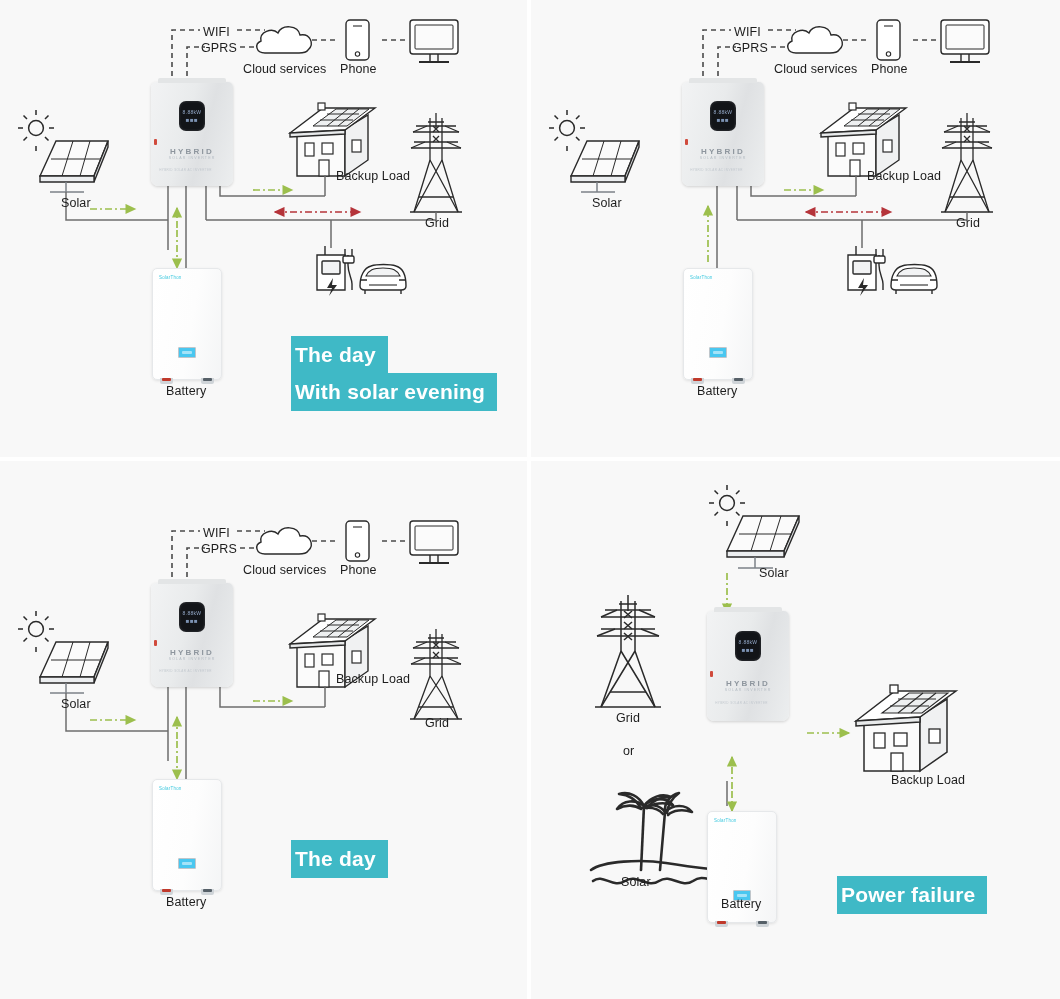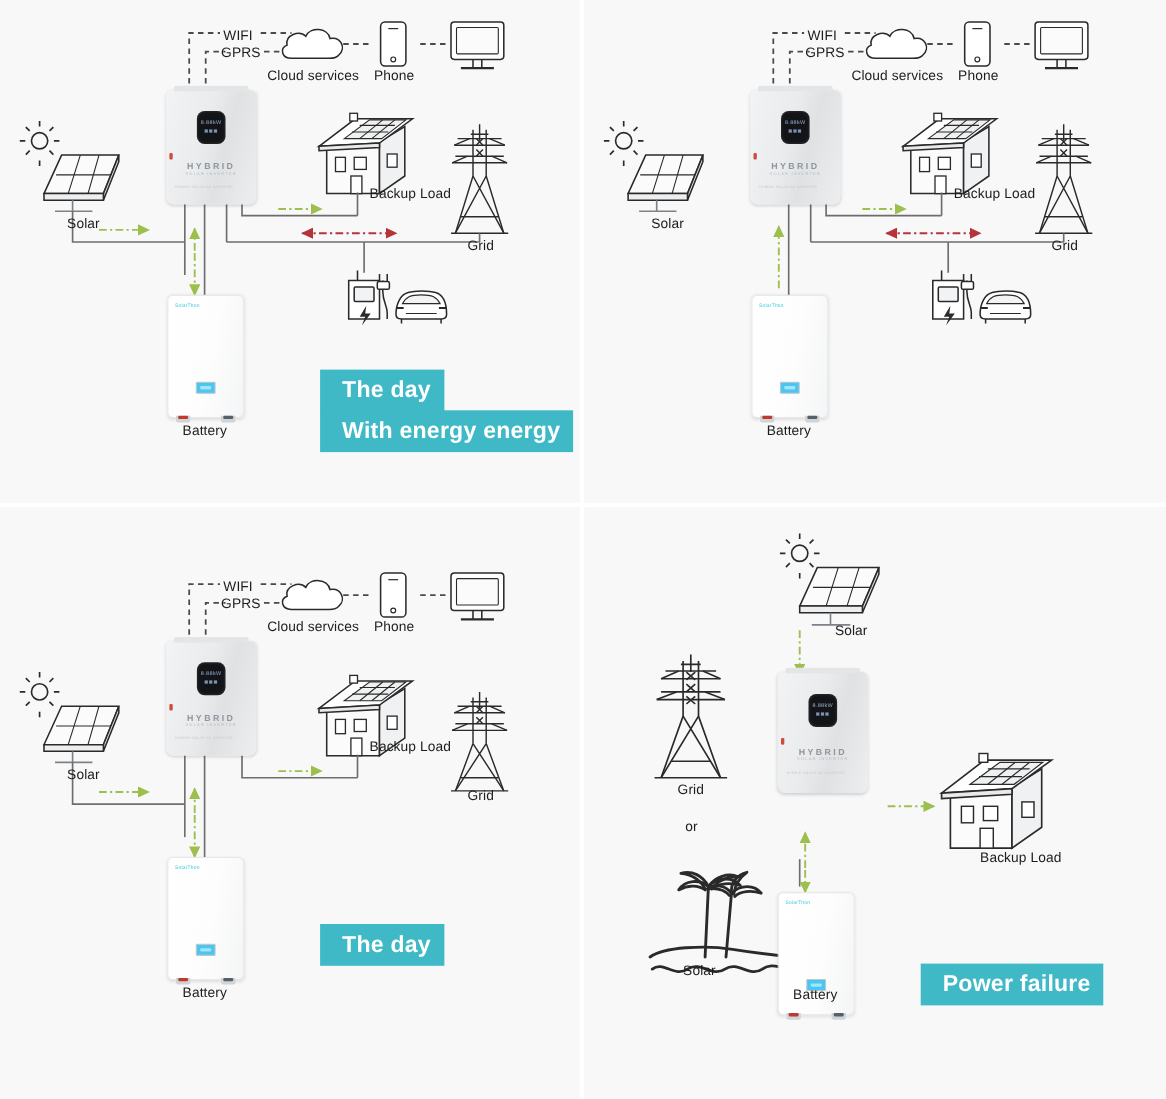--- a/index.html
+++ b/index.html
@@ -35,21 +35,21 @@
   }
 
   
   .badge {
     position: absolute;
     background: #3fb9c6;
     color: #ffffff;
     font-weight: bold;
     font-size: 21px;
     line-height: 1;
-    padding: 8px 12px 9px 20px;
+    padding: 8px 12px 9px 4px;
     white-space: nowrap;
     letter-spacing: .2px;
   }
 
   
   .inverter {
     position: absolute;
     background: linear-gradient(105deg,#f2f3f4 0%,#e9ebec 42%,#dfe1e3 62%,#eceeef 100%);
     border-radius: 5px 5px 7px 7px;
     box-shadow: 0 1px 3px rgba(0,0,0,.16);
@@ -281,21 +281,21 @@
     <div class="lbl" style="left:203px; top:25px;">WIFI</div>
     <div class="lbl" style="left:201px; top:41px;">GPRS</div>
     <div class="lbl" style="left:243px; top:62px;">Cloud  services</div>
     <div class="lbl" style="left:340px; top:62px;">Phone</div>
     <div class="lbl" style="left:61px;  top:196px;">Solar</div>
     <div class="lbl" style="left:336px; top:169px;">Backup Load</div>
     <div class="lbl" style="left:425px; top:216px;">Grid</div>
     <div class="lbl" style="left:166px; top:384px;">Battery</div>
 
     <div class="badge" style="left:291px; top:336px;">The day</div>
-    <div class="badge" style="left:291px; top:373px;">With energy energy</div>
+    <div class="badge" style="left:291px; top:373px;">With solar evening</div>
   </div>
 
   <div class="panel" id="panel-2">
     <svg class="svgstage" viewBox="0 0 529 457">
       <defs>
         <marker id="p2ag" markerWidth="7" markerHeight="7" refX="5.6" refY="3" orient="auto">
           <path d="M0,0 L6.4,3 L0,6 Z" fill="#9cbf4d"></path>
         </marker>
         <marker id="p2ar" markerWidth="7" markerHeight="7" refX="5.6" refY="3" orient="auto">
           <path d="M0,0 L6.4,3 L0,6 Z" fill="#b5343a"></path>

